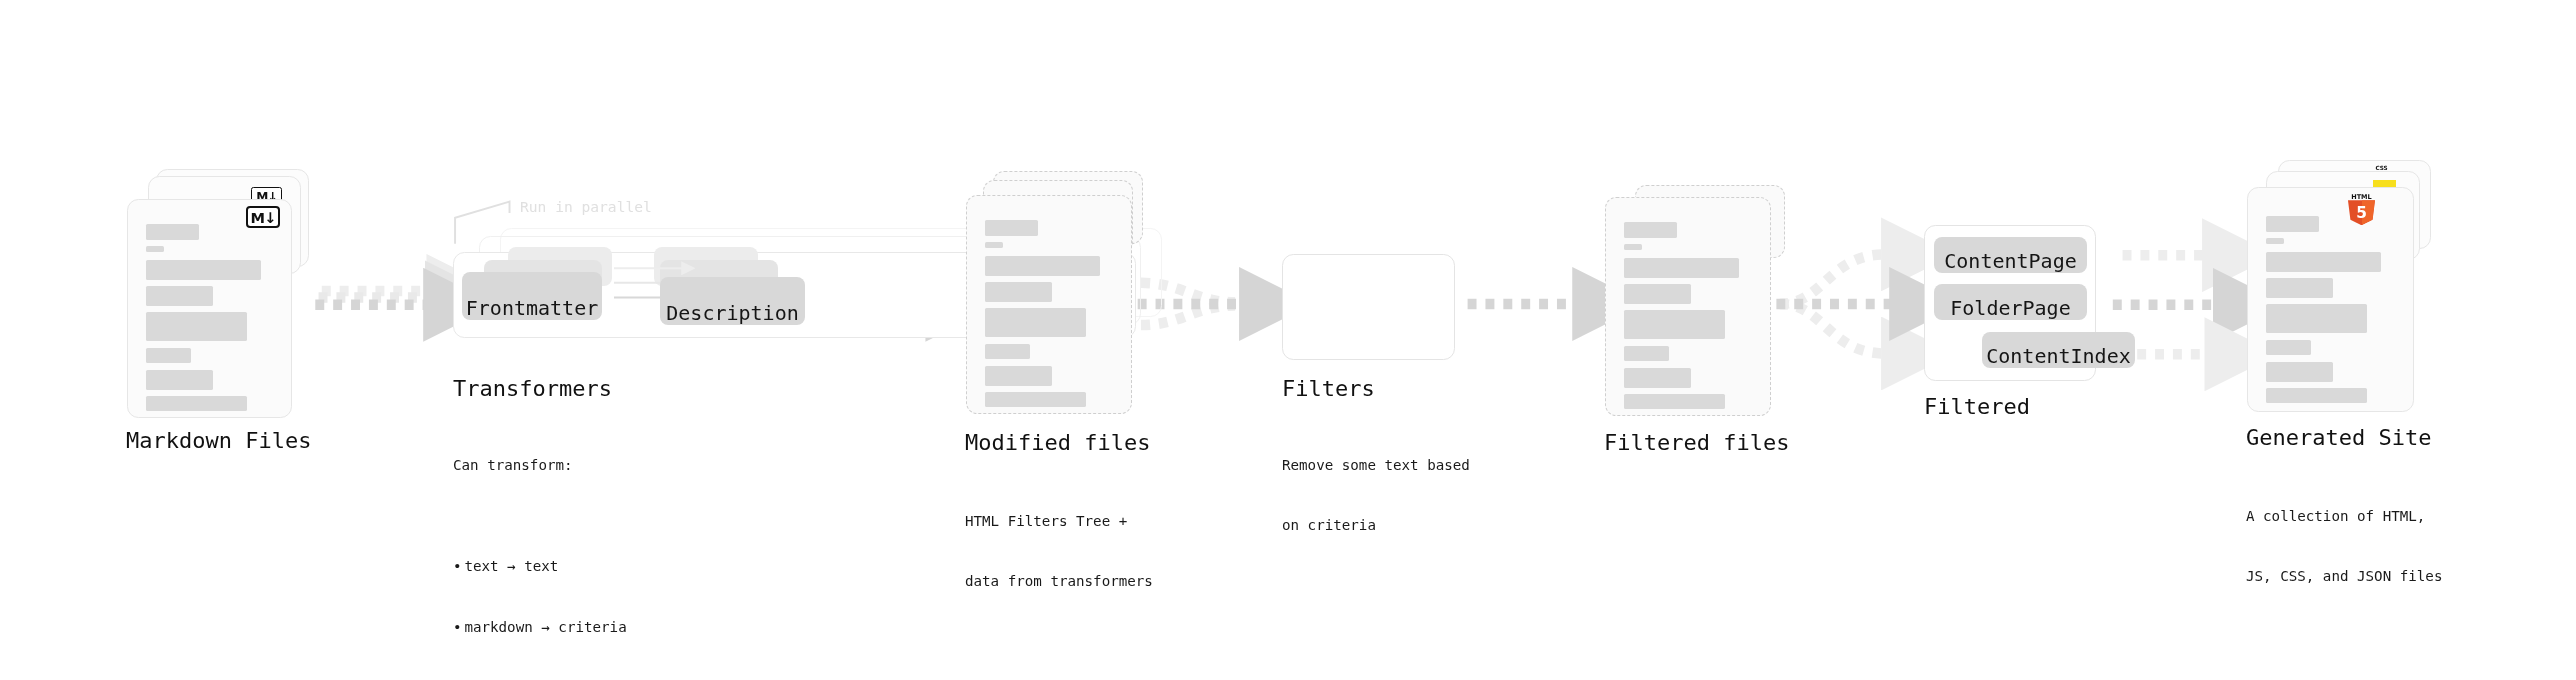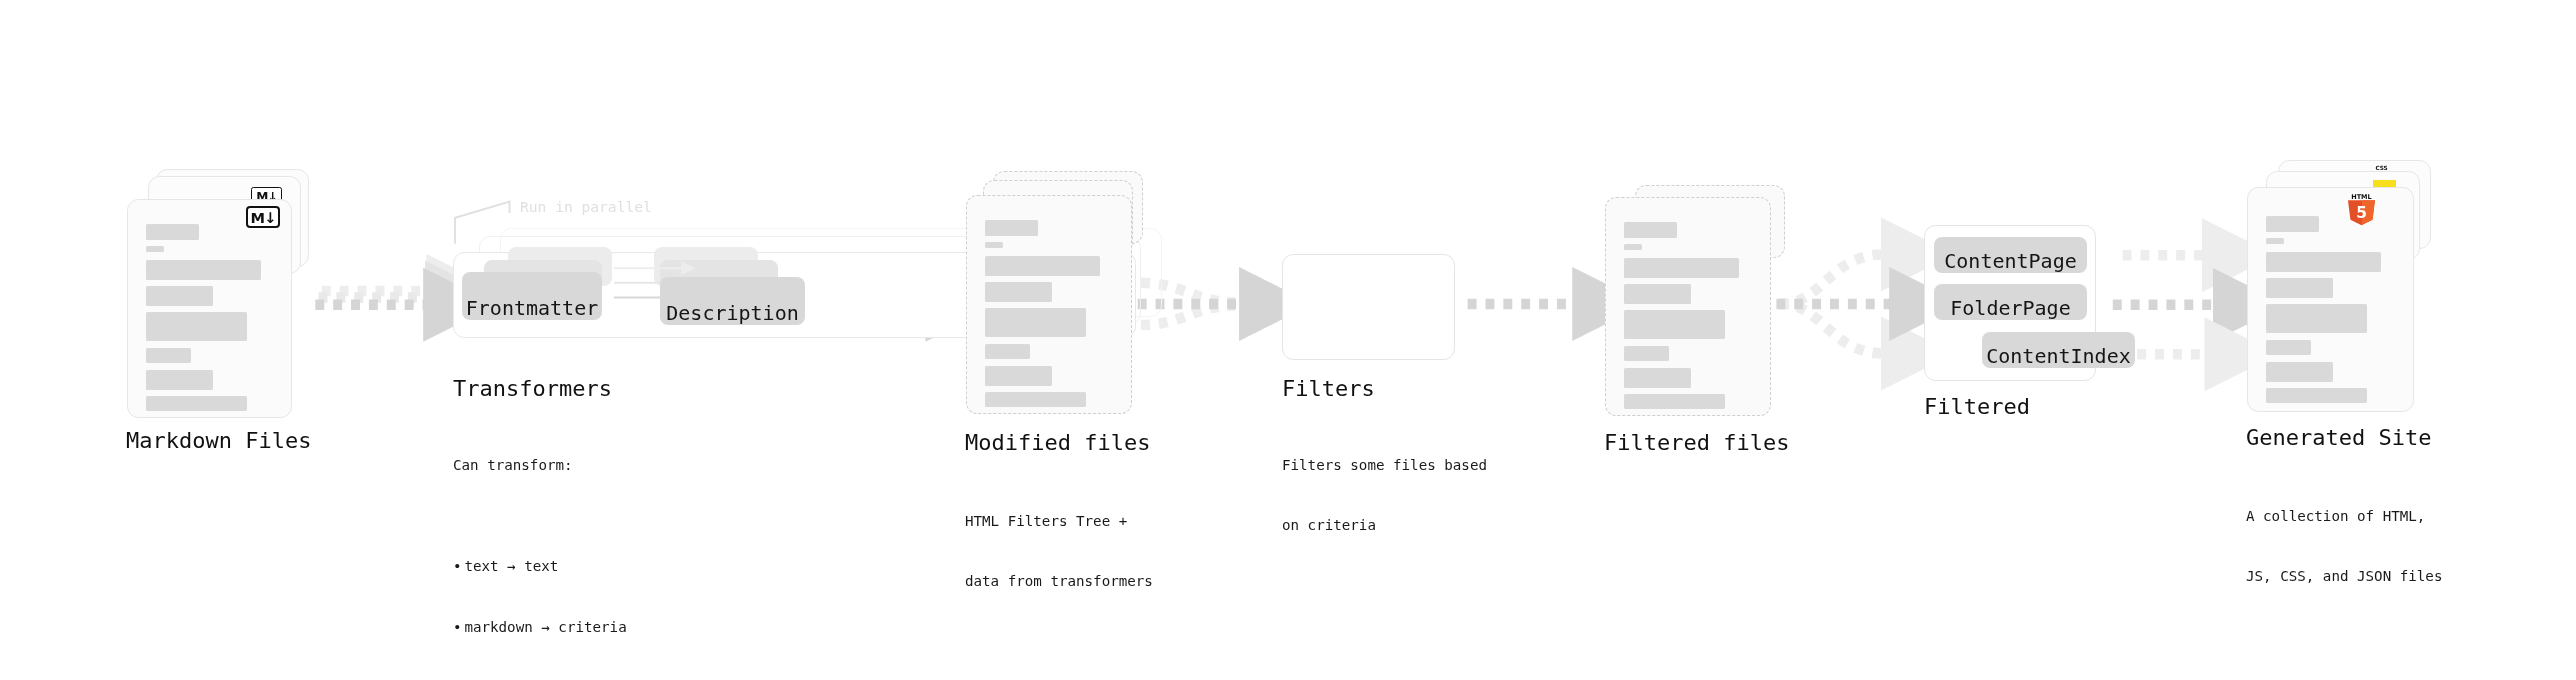--- a/index.html
+++ b/index.html
@@ -262,21 +262,21 @@
   <div class="h-label" style="left:965px; top:430px;">Modified files</div>
   <div class="sub-label" style="left:965px; top:470px;">
     <span class="lead">HTML Filters Tree +</span>
     <span class="lead">data from transformers</span>
   </div>
 
   <div class="outline-box" style="left:1282px; top:254px; width:173px; height:106px; border-color:#e4e4e4;"></div>
 
   <div class="h-label" style="left:1282px; top:376px;">Filters</div>
   <div class="sub-label" style="left:1282px; top:414px;">
-    <span class="lead">Filters some files based</span>
+    <span class="lead">Remove some text based</span>
     <span class="lead">on criteria</span>
   </div>
 
   <div class="card-stack">
     <div class="fcard dashed" style="left:1635px; top:185px; width:150px; height:73px;"></div>
     <div class="fcard dashed" style="left:1605px; top:197px; width:166px; height:219px;">
       <div class="bar" style="left:18px; top:24.4px; width:53px; height:15.4px;"></div>
       <div class="bar" style="left:18px; top:46px; width:18px; height:5.7px;"></div>
       <div class="bar" style="left:18px; top:60px; width:115px; height:19.5px;"></div>
       <div class="bar" style="left:18px; top:86px; width:67px; height:19.5px;"></div>

